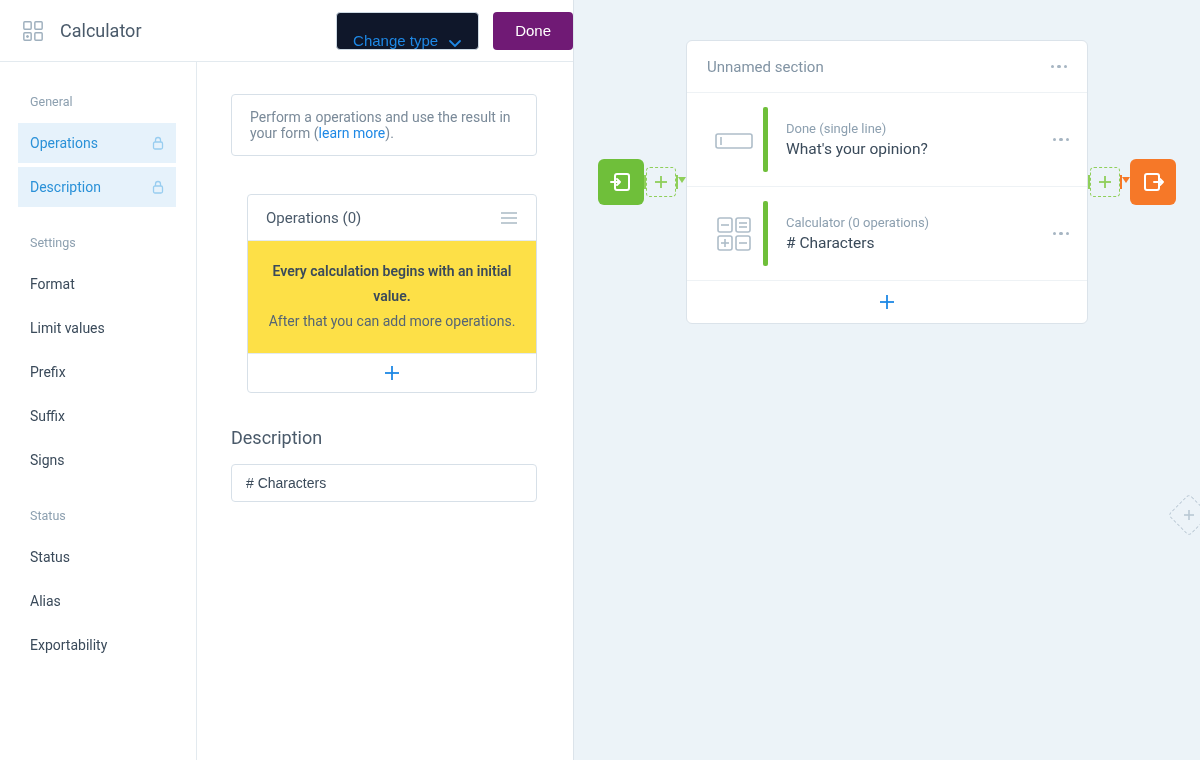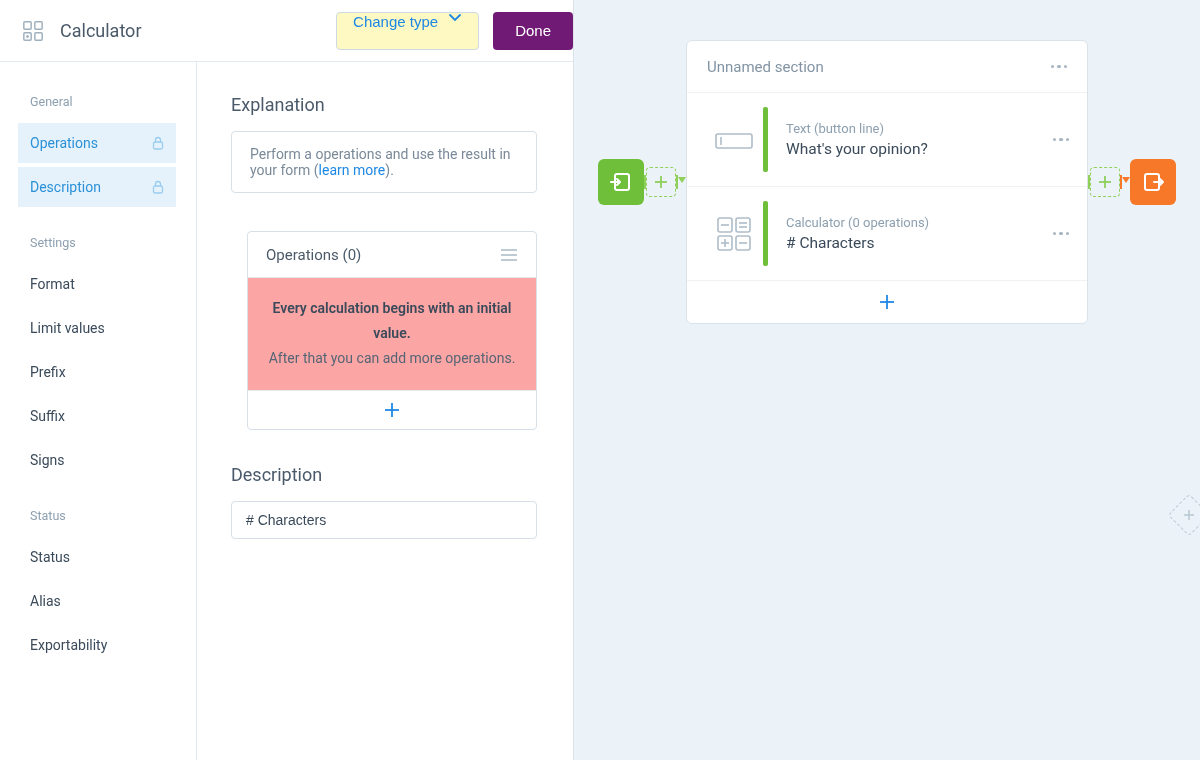--- a/index.html
+++ b/index.html
@@ -3,39 +3,39 @@
 <meta charset="utf-8">
 <style>
   * { box-sizing: border-box; margin: 0; padding: 0; }
   html, body { width: 1200px; height: 760px; font-family: -apple-system, BlinkMacSystemFont, "Segoe UI", Roboto, Arial, sans-serif; font-size: 14px; color: #3a4a5a; overflow: hidden; background:#fff; }
   .app { display:flex; height:760px; }
   
   .left { width:719px; display:flex; flex-direction:column; border-right:1px solid #dbe3ea; }
   .header { height:62px; display:flex; align-items:center; padding:0 0 0 22px; border-bottom:1px solid #e3eaef; }
   .header .title { font-size:18px; color:#4a5a6a; margin-left:16px; flex:1; }
   .header .actions { display:flex; gap:14px; }
-  .btn-change { height:38px; padding:0 16px; border:1px solid #cdd9e3; border-radius:4px; background:#fef9c3; color:#1e88e5; font-size:15px; display:flex; align-items:flex-start; gap:10px; cursor:pointer; }
+  .btn-change { height:38px; padding:0 16px; border:1px solid #cdd9e3; border-radius:4px; background:#0f172a; color:#1e88e5; font-size:15px; display:flex; align-items:flex-end; gap:10px; cursor:pointer; }
   .btn-done { height:38px; padding:0 22px; border:none; border-radius:4px; background:#701a75; color:#fff; font-size:15px; cursor:pointer; }
   .body { flex:1; display:flex; }
   .sidebar { width:197px; border-right:1px solid #e3eaef; padding:20px 20px 20px 18px; overflow:auto; }
   .side-group-label { font-size:12.5px; color:#8da0b0; margin:28px 0 14px 12px; }
   .side-group-label:first-child { margin-top:12px; }
   .side-item { height:40px; display:flex; align-items:center; padding:0 12px; border-radius:0; font-size:14px; color:#3a4a5a; cursor:pointer; justify-content:space-between; }
   .side-item.active { background:#e6f2fb; color:#2a91d8; }
   .side-item + .side-item { margin-top:4px; }
   .lock-icon { width:12px; height:14px; opacity:.55; }
 
   .main { flex:1; padding:32px 36px 20px 34px; overflow:auto; }
   .section-title { font-size:18px; color:#4a5a6a; margin-bottom:16px; font-weight:400; }
   .info-box { border:1px solid #d7e0e8; border-radius:4px; padding:14px 18px; color:#7a8a99; font-size:14px; margin-bottom:38px; }
   .info-box a { color:#1e88e5; text-decoration:none; }
   .ops-panel { border:1px solid #d7e0e8; border-radius:4px; margin-bottom:34px;margin-left:16px; }
   .ops-head { height:46px; display:flex; align-items:center; justify-content:space-between; padding:0 18px; border-bottom:1px solid #e3eaef; }
   .ops-head span { color:#4a5a6a; font-size:15px; }
-  .ops-body { background:#fca5a5; padding:18px 20px; text-align:center; color:#556575; font-size:14px; line-height:1.8; border-bottom:1px solid #e3eaef; }
+  .ops-body { background:#fde047; padding:18px 20px; text-align:center; color:#556575; font-size:14px; line-height:1.8; border-bottom:1px solid #e3eaef; }
   .ops-body .bold { font-weight:600; color:#3a4a5a; }
   .ops-add { height:38px; display:flex; align-items:center; justify-content:center; cursor:pointer; }
   .desc-input { width:100%; height:38px; border:1px solid #d7e0e8; border-radius:4px; padding:0 14px; font-size:14px; color:#3a4a5a; }
   .cursor { position:absolute; left:510px; top:447px; width:16px; height:16px; pointer-events:none; }
 
   
   .preview { flex:1; background:#ecf3f8; position:relative; padding:36px 24px; display:flex; flex-direction:column; align-items:center; }
   .flow { display:flex; flex-direction:row; align-items:center; }
   .node { width:46px; height:46px; border-radius:6px; display:flex; align-items:center; justify-content:center; }
   .node.green { background:#6fbf3a; }
@@ -139,21 +139,20 @@
           </div>
         <div class="side-item">
             <span>Alias</span>
           </div>
         <div class="side-item">
             <span>Exportability</span>
           </div>
       </div>
 
       <div class="main" style="position:relative;">
-        <div class="section-title">Explanation</div>
         <div class="info-box">
           <span>Perform a operations and use the result in your form (</span><a href="#">learn more</a><span>).</span>
         </div>
 
         <div class="ops-panel">
           <div class="ops-head">
             <span>Operations (0)</span>
             <svg class="hamburger" width="18" height="14" viewBox="0 0 18 14">
                 <line x1="1" y1="2" x2="17" y2="2"></line>
                 <line x1="1" y1="7" x2="17" y2="7"></line>
@@ -212,21 +211,21 @@
 
         <div class="field-row">
           <div class="field-icon">
             <svg width="38" height="22" viewBox="0 0 38 22">
                 <rect x="1" y="5" width="36" height="14" rx="2" stroke="#aebdc9" stroke-width="1.6" fill="none"></rect>
                 <line x1="6" y1="8" x2="6" y2="16" stroke="#aebdc9" stroke-width="1.6"></line>
               </svg>
           </div>
           <div class="field-bar"></div>
           <div class="field-text">
-            <div class="type">Text (button line)</div>
+            <div class="type">Done (single line)</div>
             <div class="label">What's your opinion?</div>
           </div>
           <div class="field-menu dots">
               <span></span>
               <span></span>
               <span></span>
             </div>
         </div>
 
         <div class="field-row">

